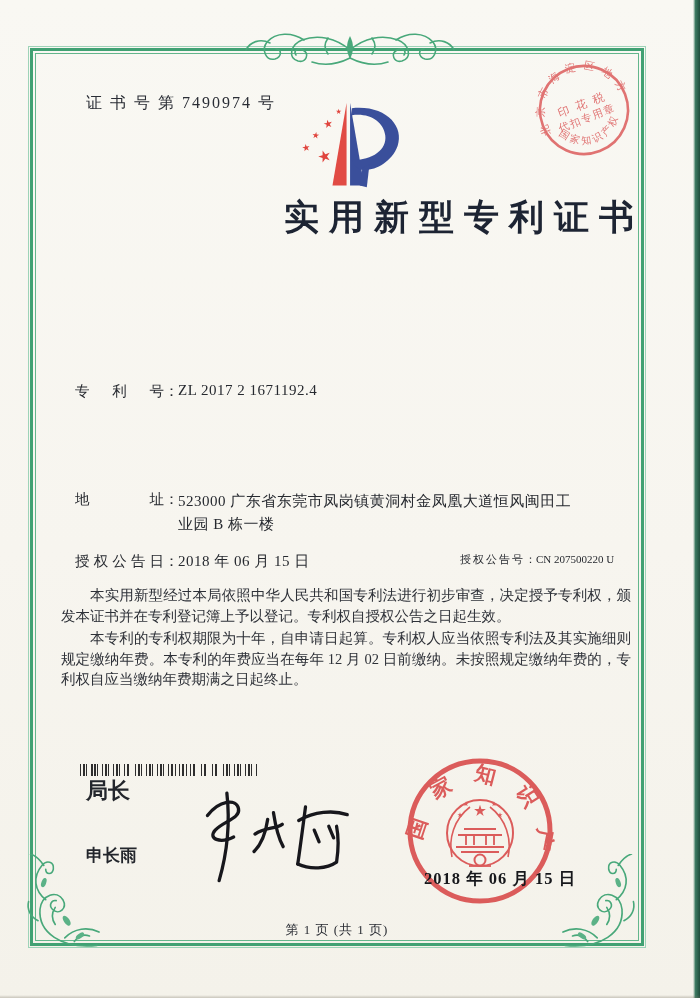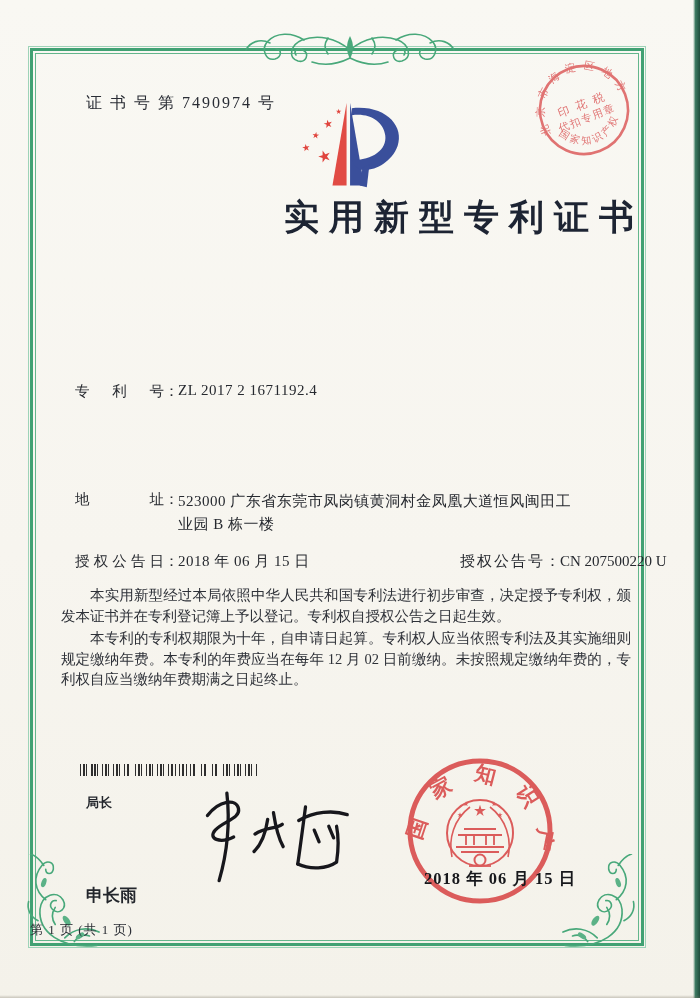--- a/index.html
+++ b/index.html
@@ -26,43 +26,43 @@
   .logo{position:absolute;left:292px;top:96px;width:132px;height:100px;}
   .title{position:absolute;left:30px;top:194px;width:614px;text-align:right;
     font-size:35px;font-weight:700;letter-spacing:10px;color:#1d2433;}
   
   .frow{position:absolute;left:75px;font-size:15px;color:#26292f;white-space:nowrap;}
   .flabel{display:inline-block;width:89px;text-align:justify;text-align-last:justify;
     font-size:14.5px;vertical-align:top;}
   .fcolon{display:inline-block;width:14px;vertical-align:top;}
   .fvalue{display:inline-block;vertical-align:top;letter-spacing:.5px;}
   .fvalue.wrap{white-space:normal;width:394px;line-height:23px;}
-  .grant-right{position:absolute;left:385px;top:0;font-size:15px;white-space:nowrap;}
+  .grant-right{position:absolute;left:385px;top:0;font-size:11px;white-space:nowrap;}
   .grant-right .glabel{letter-spacing:2px;}
   
   .body-text{position:absolute;left:61px;top:585px;width:582px;
     font-size:14.5px;line-height:20.5px;text-align:justify;color:#2e3138;}
   .body-text p{margin:0 12px 2px 0;text-indent:2em;}
   
   .barcode{position:absolute;left:80px;top:764px;width:178px;height:12px;
     background:repeating-linear-gradient(90deg,#2e2e2e 0 1.5px,transparent 1.5px 3px,
       #2e2e2e 3px 5px,transparent 5px 6.5px,#2e2e2e 6.5px 7.5px,transparent 7.5px 11px);}
-  .signer-title{position:absolute;left:86px;top:794px;font-size:13px;font-weight:600;
+  .signer-title{position:absolute;left:86px;top:776px;font-size:22px;font-weight:600;
     font-family:"Liberation Sans","DejaVu Sans",sans-serif;color:#23262c;text-align:right;}
-  .signer-name{position:absolute;left:86px;top:884px;font-size:17px;font-weight:600;
+  .signer-name{position:absolute;left:86px;top:844px;font-size:17px;font-weight:600;
     font-family:"Liberation Sans","DejaVu Sans",sans-serif;color:#23262c;}
   .signature{position:absolute;left:190px;top:786px;width:165px;height:98px;}
   
   .seal-main{position:absolute;left:400px;top:751px;width:160px;height:160px;opacity:.9;}
   .seal-date{position:absolute;left:424px;top:868px;font-size:16.5px;font-weight:600;
     letter-spacing:1px;color:#17181c;}
   .tax-stamp{position:absolute;left:534px;top:60px;width:100px;height:100px;
     transform:rotate(-21deg);opacity:.88;}
   
-  .page-footer{position:absolute;left:30px;top:921px;width:614px;text-align:left;
+  .page-footer{position:absolute;left:30px;top:921px;width:614px;text-align:center;
     font-size:13px;letter-spacing:1px;color:#2c2f36;}
   
   .orn-top{position:absolute;left:240px;top:28px;width:220px;height:44px;}
   .orn-bl{position:absolute;left:16px;top:854px;width:88px;height:100px;}
   .orn-br{position:absolute;left:558px;top:854px;width:88px;height:100px;transform:scaleX(-1);}
 </style>
 </head>
 <body>
 
 <div class="page">

